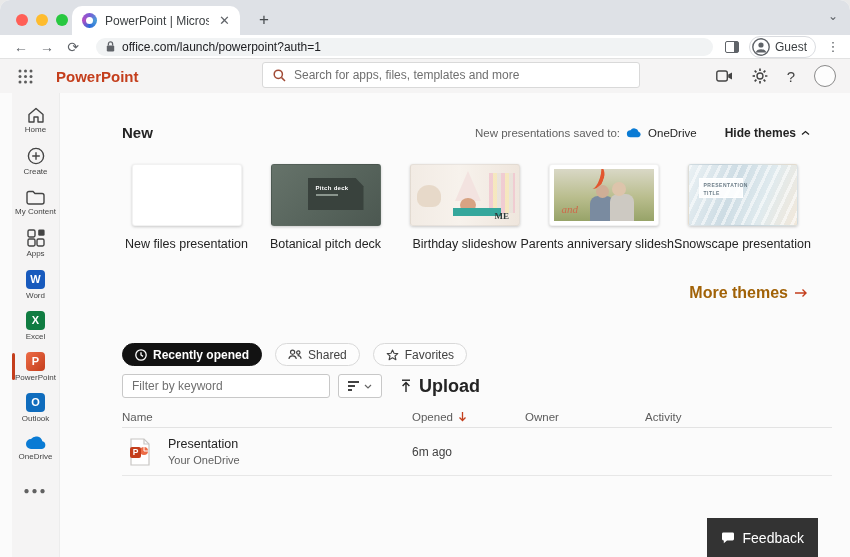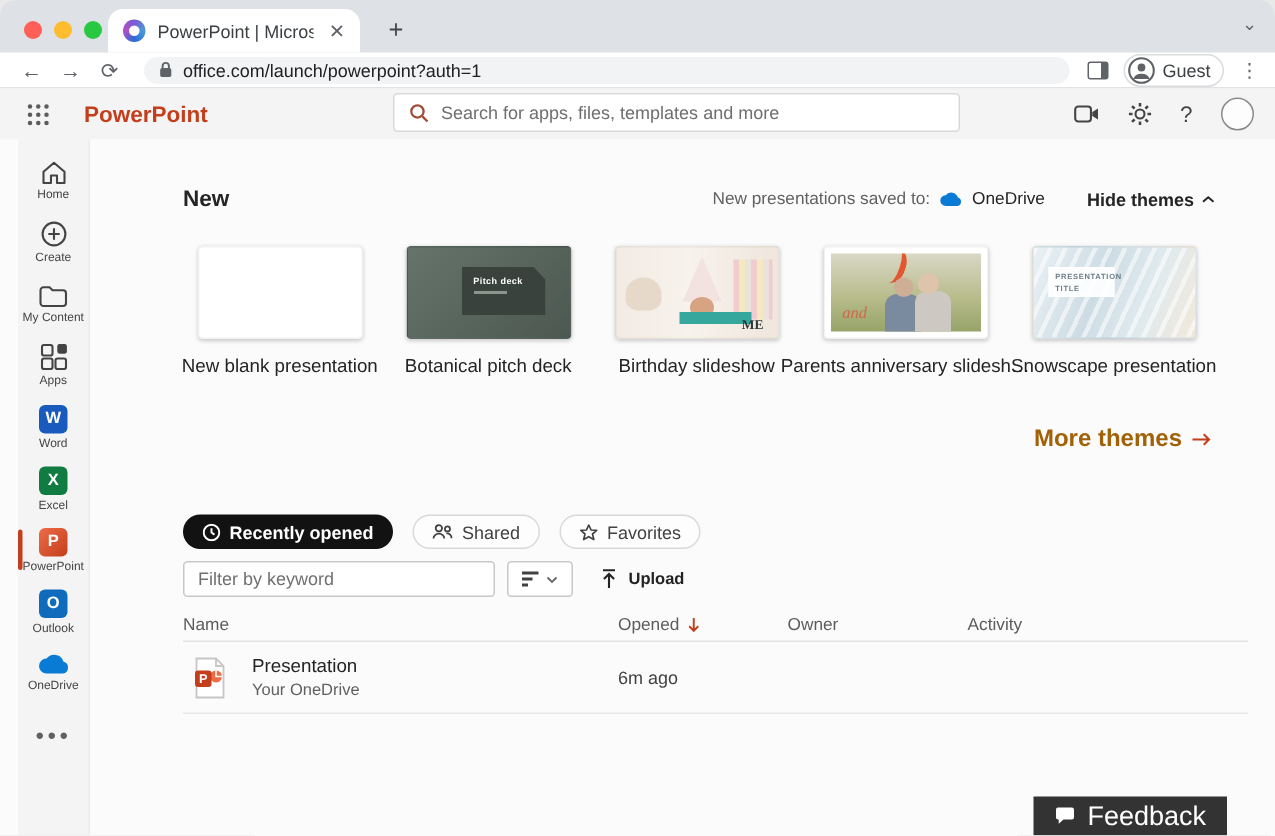--- a/index.html
+++ b/index.html
@@ -98,32 +98,32 @@
   .tabs-row { position:absolute; top:250px; left:62px; display:flex; gap:13px; }
   .pill { height:23px; display:flex; align-items:center; gap:6px; padding:0 12px; border-radius:12px; font-size:12px; color:#424242; background:#fdfdfd; border:1px solid #d9d9d9; cursor:default; }
   .pill.active { background:#121212; border-color:#121212; color:#fff; font-weight:700; }
 
   .filter-row { position:absolute; top:281px; left:62px; display:flex; align-items:center; gap:8px; }
   .filter-input { width:208px; height:24px; border:1px solid #c8c8c8; border-radius:3px; background:#fff; font-size:12px; color:#252525; padding:0 9px; outline:none; font-family:inherit; }
   .filter-input::placeholder { color:#707070; }
   .filter-dd { width:44px; height:24px; border:1px solid #c8c8c8; border-radius:3px; background:#fff; display:flex; align-items:center; justify-content:center; gap:5px; cursor:default; }
   .flines span { display:block; height:1.6px; background:#424242; margin:2.2px 0; }
   .flines .l1 { width:11px; } .flines .l2 { width:7px; } .flines .l3 { width:3.5px; }
-  .upload-btn { display:flex; align-items:center; gap:7px; margin-left:10px; font-size:11px; font-weight:600; color:#242424; background:transparent; border:none; cursor:default; font-family:inherit; }
+  .upload-btn { display:flex; align-items:center; gap:7px; margin-left:10px; font-size:18px; font-weight:600; color:#242424; background:transparent; border:none; cursor:default; font-family:inherit; }
 
   .table { position:absolute; top:313px; left:62px; width:710px; }
   .thead { display:grid; grid-template-columns:290px 113px 120px 1fr; align-items:center; height:22px; border-bottom:1px solid #e3e3e3; }
   .th { font-size:11.5px; color:#5c5c5c; display:flex; align-items:center; gap:5px; cursor:default; }
   .trow { display:grid; grid-template-columns:290px 113px 120px 1fr; align-items:center; height:48px; border-bottom:1px solid #e7e7e7; cursor:default; }
   .name-cell { display:flex; align-items:center; gap:16px; padding-left:6px; }
   .file-name { font-size:12.5px; color:#242424; }
   .file-loc { font-size:11px; color:#616161; margin-top:3px; }
   .cell { font-size:12px; color:#424242; }
 
-  .feedback { position:absolute; right:32px; bottom:0; height:26px; background:#333; color:#fff; display:flex; align-items:center; gap:8px; padding:0 14px; font-size:18px; cursor:default; }
+  .feedback { position:absolute; right:32px; bottom:0; height:39px; background:#333; color:#fff; display:flex; align-items:center; gap:8px; padding:0 14px; font-size:14px; cursor:default; }
 
   svg { display:block; }
 </style>
 </head>
 <body>
 
 <div class="window">
 
   <div class="tabbar">
     <div class="traffic">
@@ -288,21 +288,21 @@
             <svg width="9" height="6" viewBox="0 0 9 6">
                 <path d="M1 4.5 4.5 1.5 8 4.5" fill="none" stroke="#242424" stroke-width="1.3"></path>
               </svg>
           </span>
         </div>
       </div>
 
       <div class="cards">
         <div class="card">
           <div class="thumb thumb-blank"></div>
-          <div class="card-label">New blank presentation</div>
+          <div class="card-label">New files presentation</div>
         </div>
         <div class="card">
           <div class="thumb thumb-botanical">
             <div class="panel">
                 <div class="t">Pitch deck</div>
                 <div class="s"></div>
               </div>
           </div>
           <div class="card-label">Botanical pitch deck</div>
         </div>

